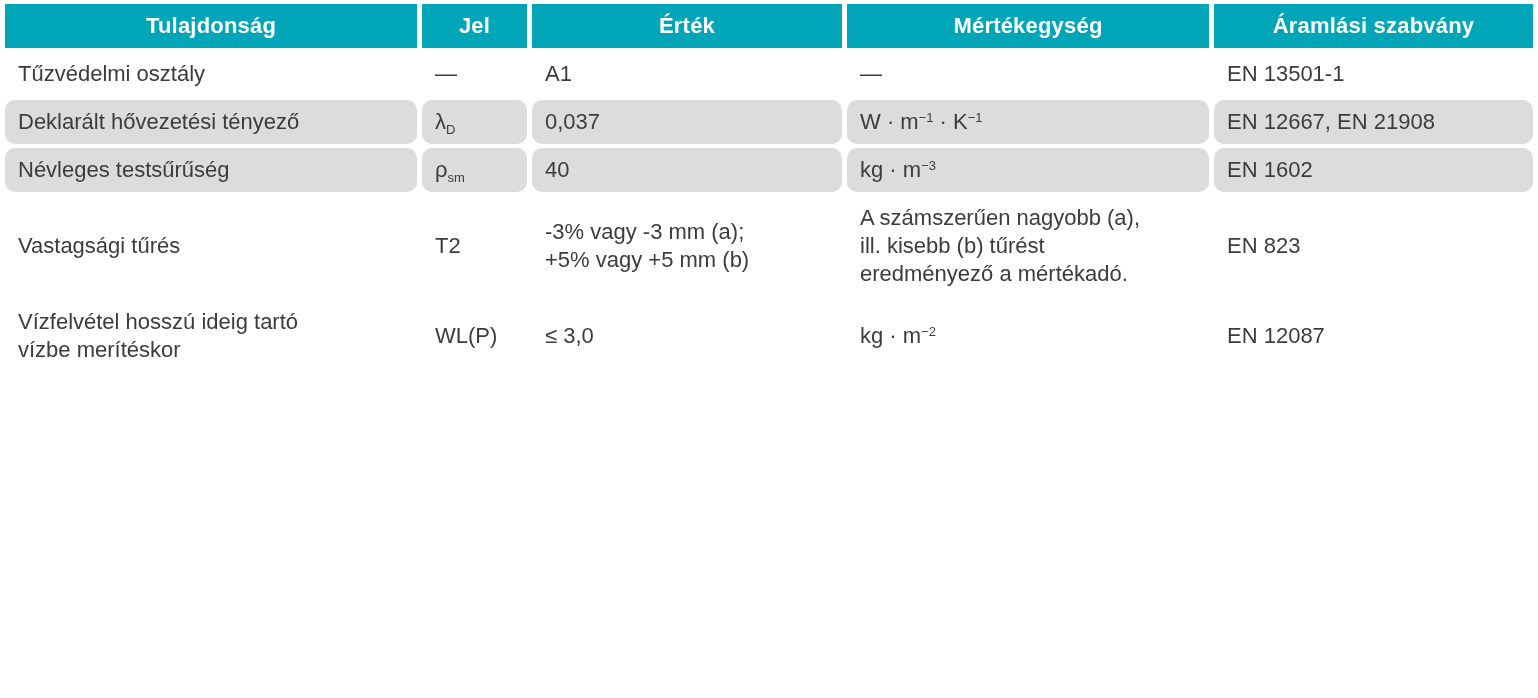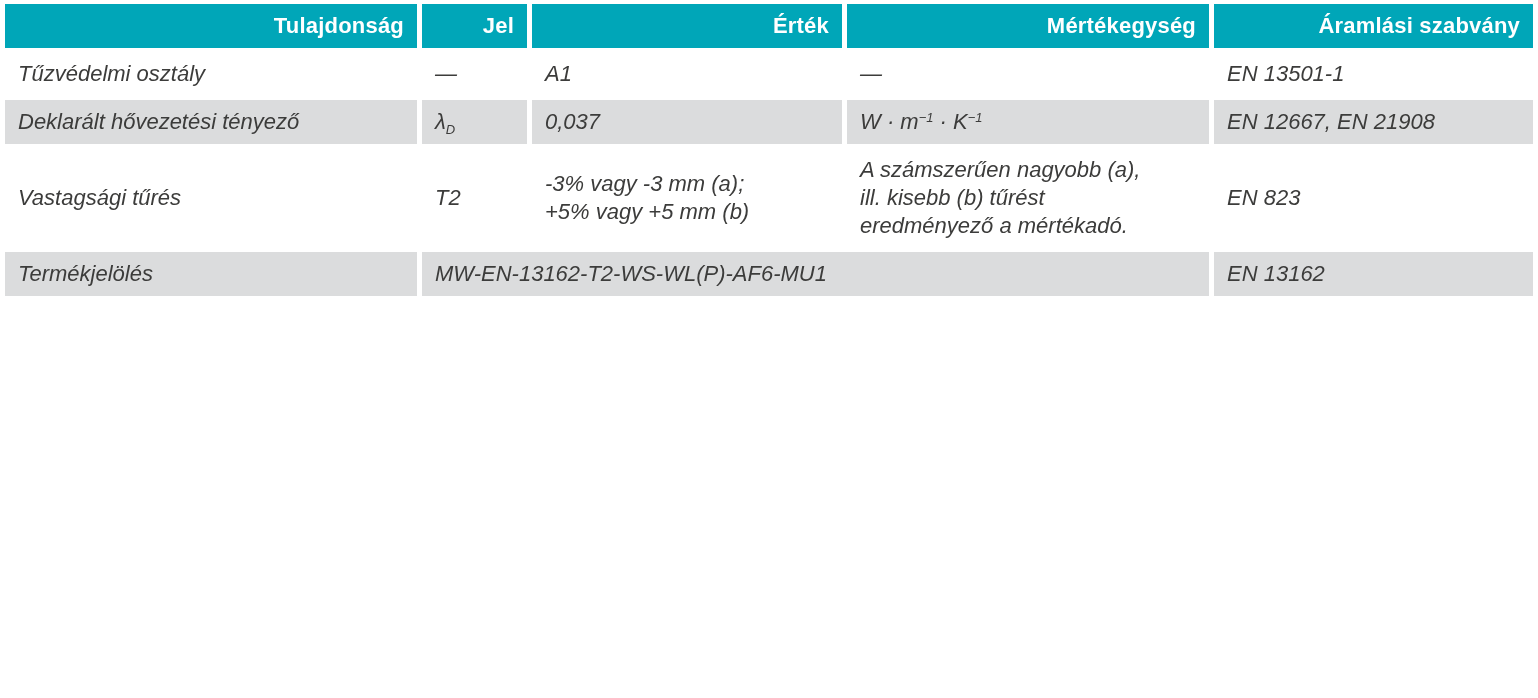--- a/index.html
+++ b/index.html
@@ -26,36 +26,35 @@
   col.c2 { width: 105px; }
   col.c3 { width: 310px; }
   col.c4 { width: 362px; }
   col.c5 { width: auto;  }
   th {
     background: var(--header-bg);
     color: #ffffff;
     font-weight: bold;
     font-size: 22px;
     line-height: 28px;
-    text-align: right;
+    text-align: center;
     padding: 8px 13px;
     height: 44px;
     vertical-align: middle;
     letter-spacing: 0.2px;
   }
   td {
     font-size: 22px;
     line-height: 28px;
     padding: 8px 13px;
     height: 42px;
     vertical-align: middle;
     background: #ffffff;
-    font-style: italic;
   }
-  tr.gray td { background: var(--row-alt-bg); }
+  tr.gray td { background: var(--row-alt-bg); border-radius: 10px; }
   sup, sub {
     font-size: 13px;
     line-height: 0;
   }
   sub { vertical-align: -5px; }
   sup { vertical-align: 7px; }
 </style>
 </head>
 <body>
 
@@ -84,26 +83,35 @@
         <td>—</td>
         <td>EN 13501-1</td>
       </tr>
       <tr class="gray">
         <td>Deklarált hővezetési tényező</td>
         <td>λ<sub>D</sub></td>
         <td>0,037</td>
         <td>W · m<sup>−1</sup> · K<sup>−1</sup></td>
         <td>EN 12667, EN 21908</td>
       </tr>
+      <tr class="gray">
+        <td>Névleges testsűrűség</td>
+        <td>ρ<sub>sm</sub></td>
+        <td>40</td>
+        <td>kg · m<sup>−3</sup></td>
+        <td>EN 1602</td>
+      </tr>
       <tr class="white">
         <td>Vastagsági tűrés</td>
         <td>T2</td>
         <td>-3% vagy -3 mm (a);<br>+5% vagy +5 mm (b)</td>
         <td>A számszerűen nagyobb (a),<br>ill. kisebb (b) tűrést<br>eredményező a mértékadó.</td>
         <td>EN 823</td>
       </tr>
-      <tr class="gray">
-        <td>Termékjelölés</td>
-        <td colspan="3">MW-EN-13162-T2-WS-WL(P)-AF6-MU1</td>
-        <td>EN 13162</td>
+      <tr class="white">
+        <td>Vízfelvétel hosszú ideig tartó<br>vízbe merítéskor</td>
+        <td>WL(P)</td>
+        <td>≤ 3,0</td>
+        <td>kg · m<sup>−2</sup></td>
+        <td>EN 12087</td>
       </tr>
     </tbody>
 </table>
 
 </body></html>

